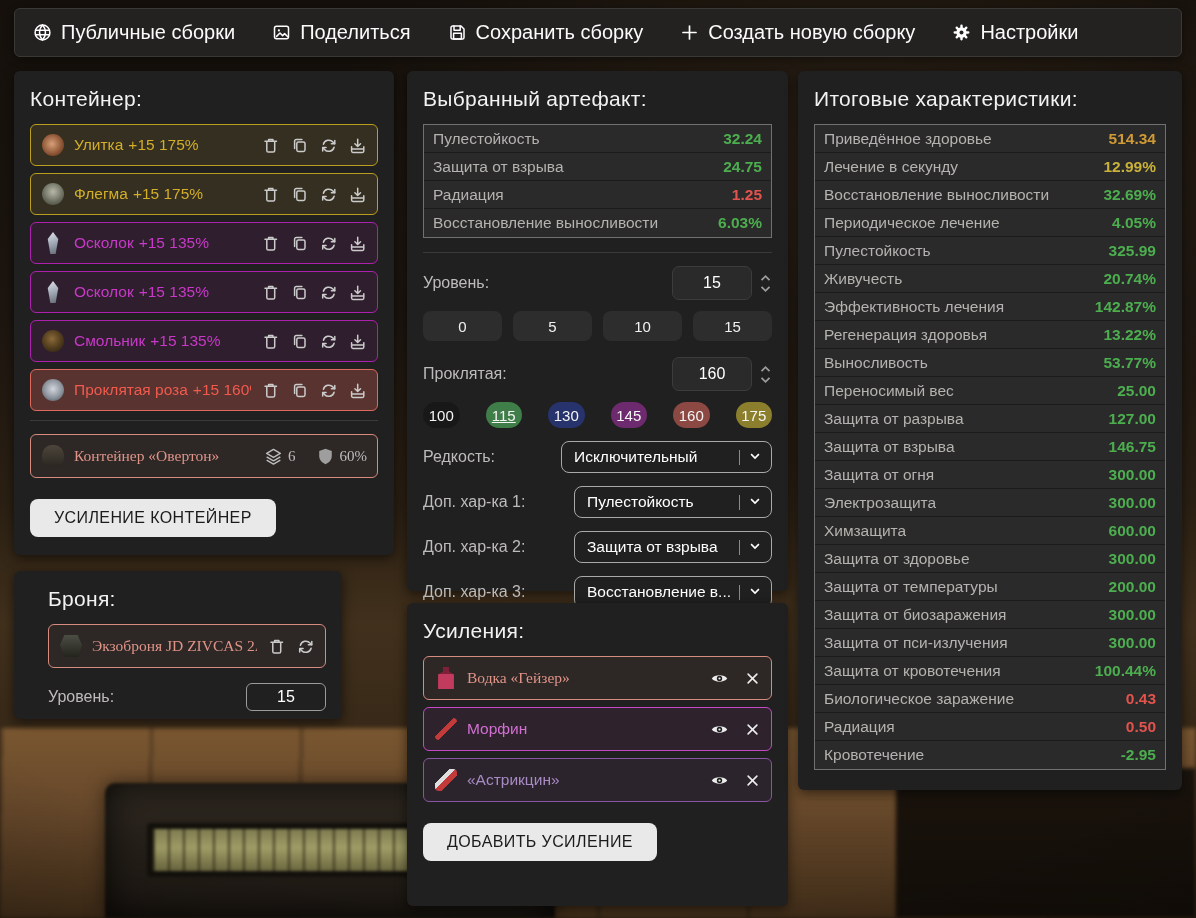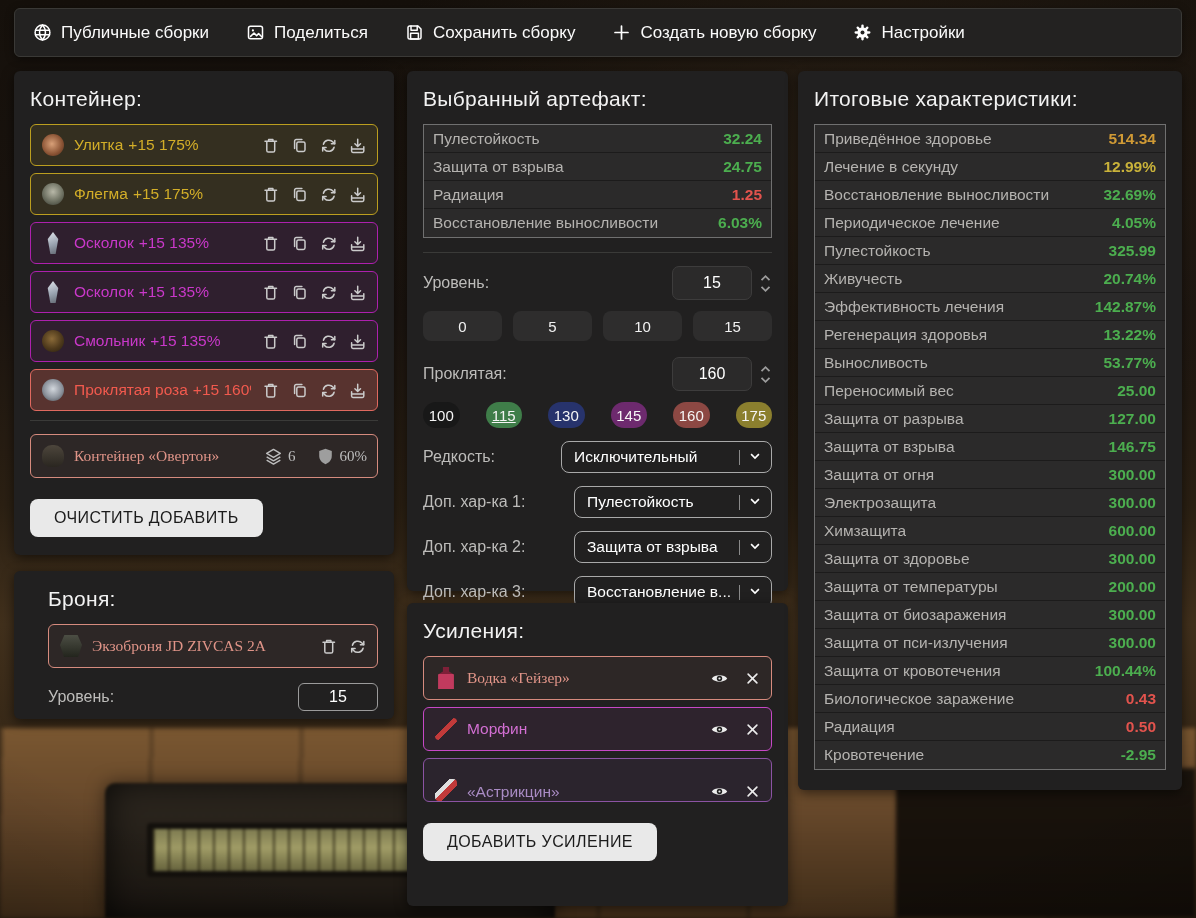--- a/index.html
+++ b/index.html
@@ -44,42 +44,42 @@
   }
 
   .ui { position:absolute; inset:0; z-index:1; }
 
   
   .toolbar { position:absolute; left:14px; top:8px; width:1168px; height:49px;
     background:#232221; border:1px solid #3a3936; border-radius:6px;
     display:flex; align-items:center; gap:37px; padding:0 18px;
     box-shadow:0 2px 8px rgba(0,0,0,.45);
   }
-  .tb-item { display:flex; align-items:center; gap:9px; color:#fbfbfb; font-size:17px; cursor:pointer; white-space:nowrap; }
+  .tb-item { display:flex; align-items:center; gap:9px; color:#fbfbfb; font-size:20px; cursor:pointer; white-space:nowrap; }
   .tb-item svg { width:19px; height:19px; flex:none; }
 
   
   .panel { position:absolute; background:#212020; border-radius:6px; padding:16px;
     box-shadow:0 3px 12px rgba(0,0,0,.55); }
   #panel-container { left:14px;  top:71px;  width:380px; height:484px; }
-  #panel-armor     { left:14px;  top:571px; width:380px; height:148px;padding-left:34px; }
+  #panel-armor     { left:14px;  top:571px; width:328px; height:148px;padding-left:34px; }
   #panel-artifact  { left:407px; top:71px;  width:381px; height:520px; }
   #panel-boosts    { left:407px; top:603px; width:381px; height:303px; }
   #panel-totals    { left:798px; top:71px;  width:384px; height:719px; }
   .panel h2 { color:#f2f2f2; font-size:21px; font-weight:500; letter-spacing:.3px; margin-bottom:13px; }
 
   
   .arti-row { display:flex; align-items:center; gap:10px; height:42px;
     border-radius:6px; border:1px solid; padding:0 10px 0 11px; margin-bottom:7px; }
   .arti-row[data-tier="yellow"]  { border-color:#bb9e1f; background:rgba(187,158,31,.12);  color:#d3ae28;align-items:center; }
   .arti-row[data-tier="magenta"] { border-color:#ad20ad; background:rgba(173,32,173,.10); color:#c938c9; }
   .arti-row[data-tier="red"]     { border-color:#e0695f; background:rgba(205,92,80,.32);  color:#f25a4e; }
   .arti-row[data-tier="salmon"]  { border-color:#d68b7e; background:rgba(214,139,126,.07); color:#e09488;font-family:Liberation Serif, serif; }
   .arti-row[data-tier="pink"]    { border-color:#c648c6; background:rgba(198,72,198,.08); color:#d36fd3; }
-  .arti-row[data-tier="purple"]  { border-color:#8b53a3; background:rgba(139,83,163,.10); color:#a98bc4;align-items:flex-end; }
+  .arti-row[data-tier="purple"]  { border-color:#8b53a3; background:rgba(139,83,163,.10); color:#a98bc4; }
   .arti-name { flex:1; font-size:15.5px; display:flex; gap:5px; white-space:nowrap; overflow:hidden; }
   .row-actions { display:flex; gap:10px; align-items:center; }
   .icon-btn { width:19px; height:19px; cursor:pointer; display:flex; }
   .icon-btn svg { width:19px; height:19px; stroke:#cbcbcb; stroke-width:1.5; fill:none; stroke-linecap:round; stroke-linejoin:round; }
 
   .meta { display:flex; align-items:center; gap:5px; color:#bdbdbd; font-size:15px; }
   .meta svg { width:19px; height:19px; }
   .meta + .meta { margin-left:10px; }
 
   .divider { border:none; border-top:1px solid #3a3a38; margin:9px 0 13px; }
@@ -455,21 +455,21 @@
         <span>6</span>
       </span>
       <span class="meta">
         <svg viewBox="0 0 19 19">
             <path d="M9.5 1.8 L15.8 4 V8.8 c0 4.2-2.6 6.9-6.3 8.5 C5.8 15.7 3.2 13 3.2 8.8 V4 Z" fill="#9e9e9e"></path>
           </svg>
         <span>60%</span>
       </span>
     </div>
 
-    <button class="white-btn">ОЧИСТИТЬ ДОБАВИТЬ</button>
+    <button class="white-btn">УСИЛЕНИЕ КОНТЕЙНЕР</button>
   </section>
 
   <section class="panel" id="panel-armor">
     <h2>Броня:</h2>
     <div class="arti-row" style="height:44px;" data-tier="salmon">
       <span class="th th-armor"></span>
       <span class="arti-name">
           <span>Экзоброня JD ZIVCAS 2A</span>
         </span>
       <span class="row-actions">

